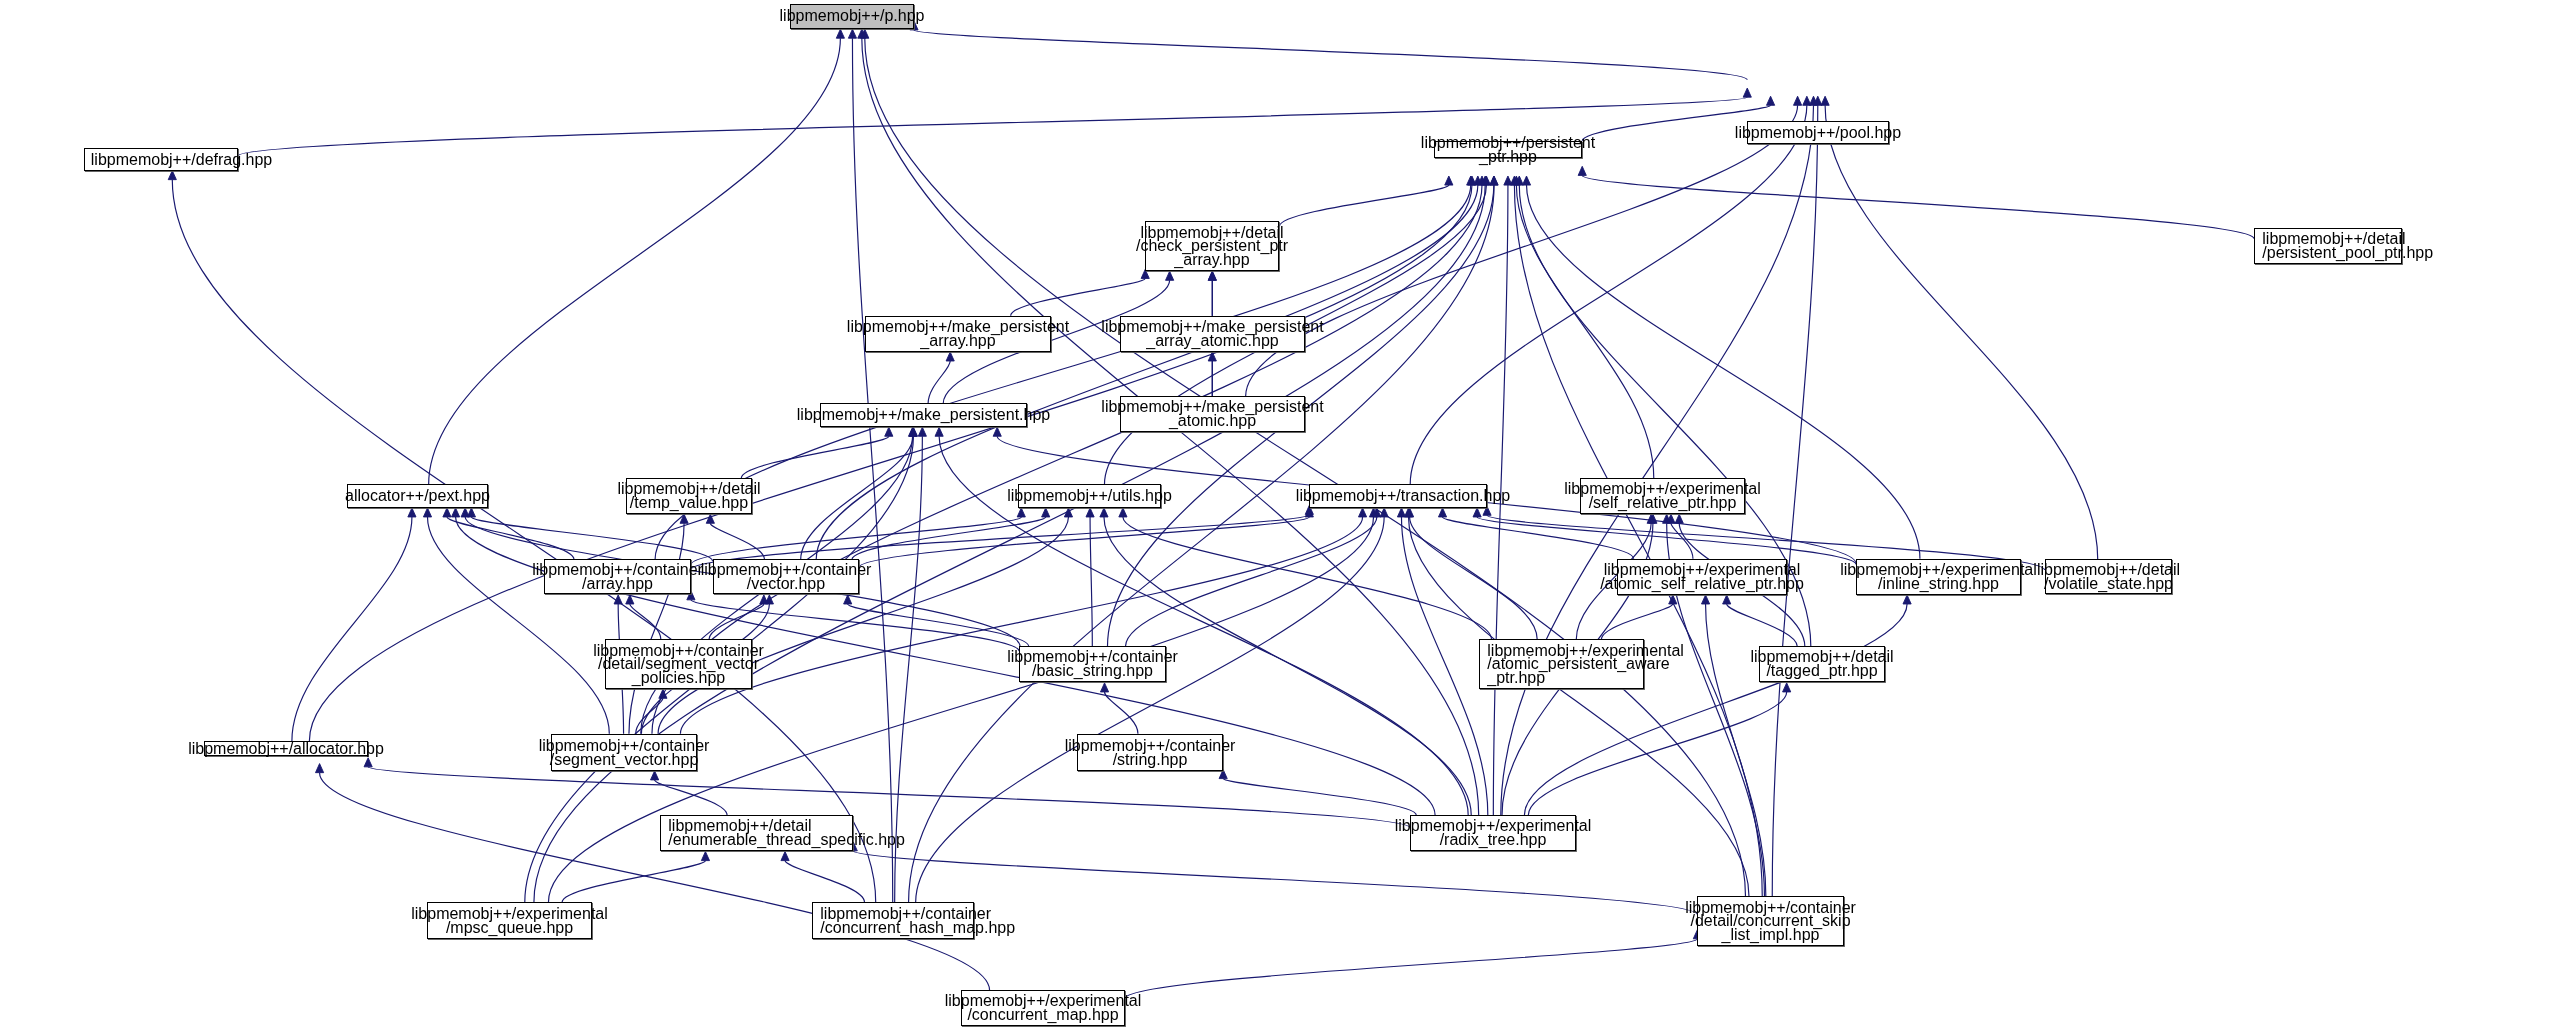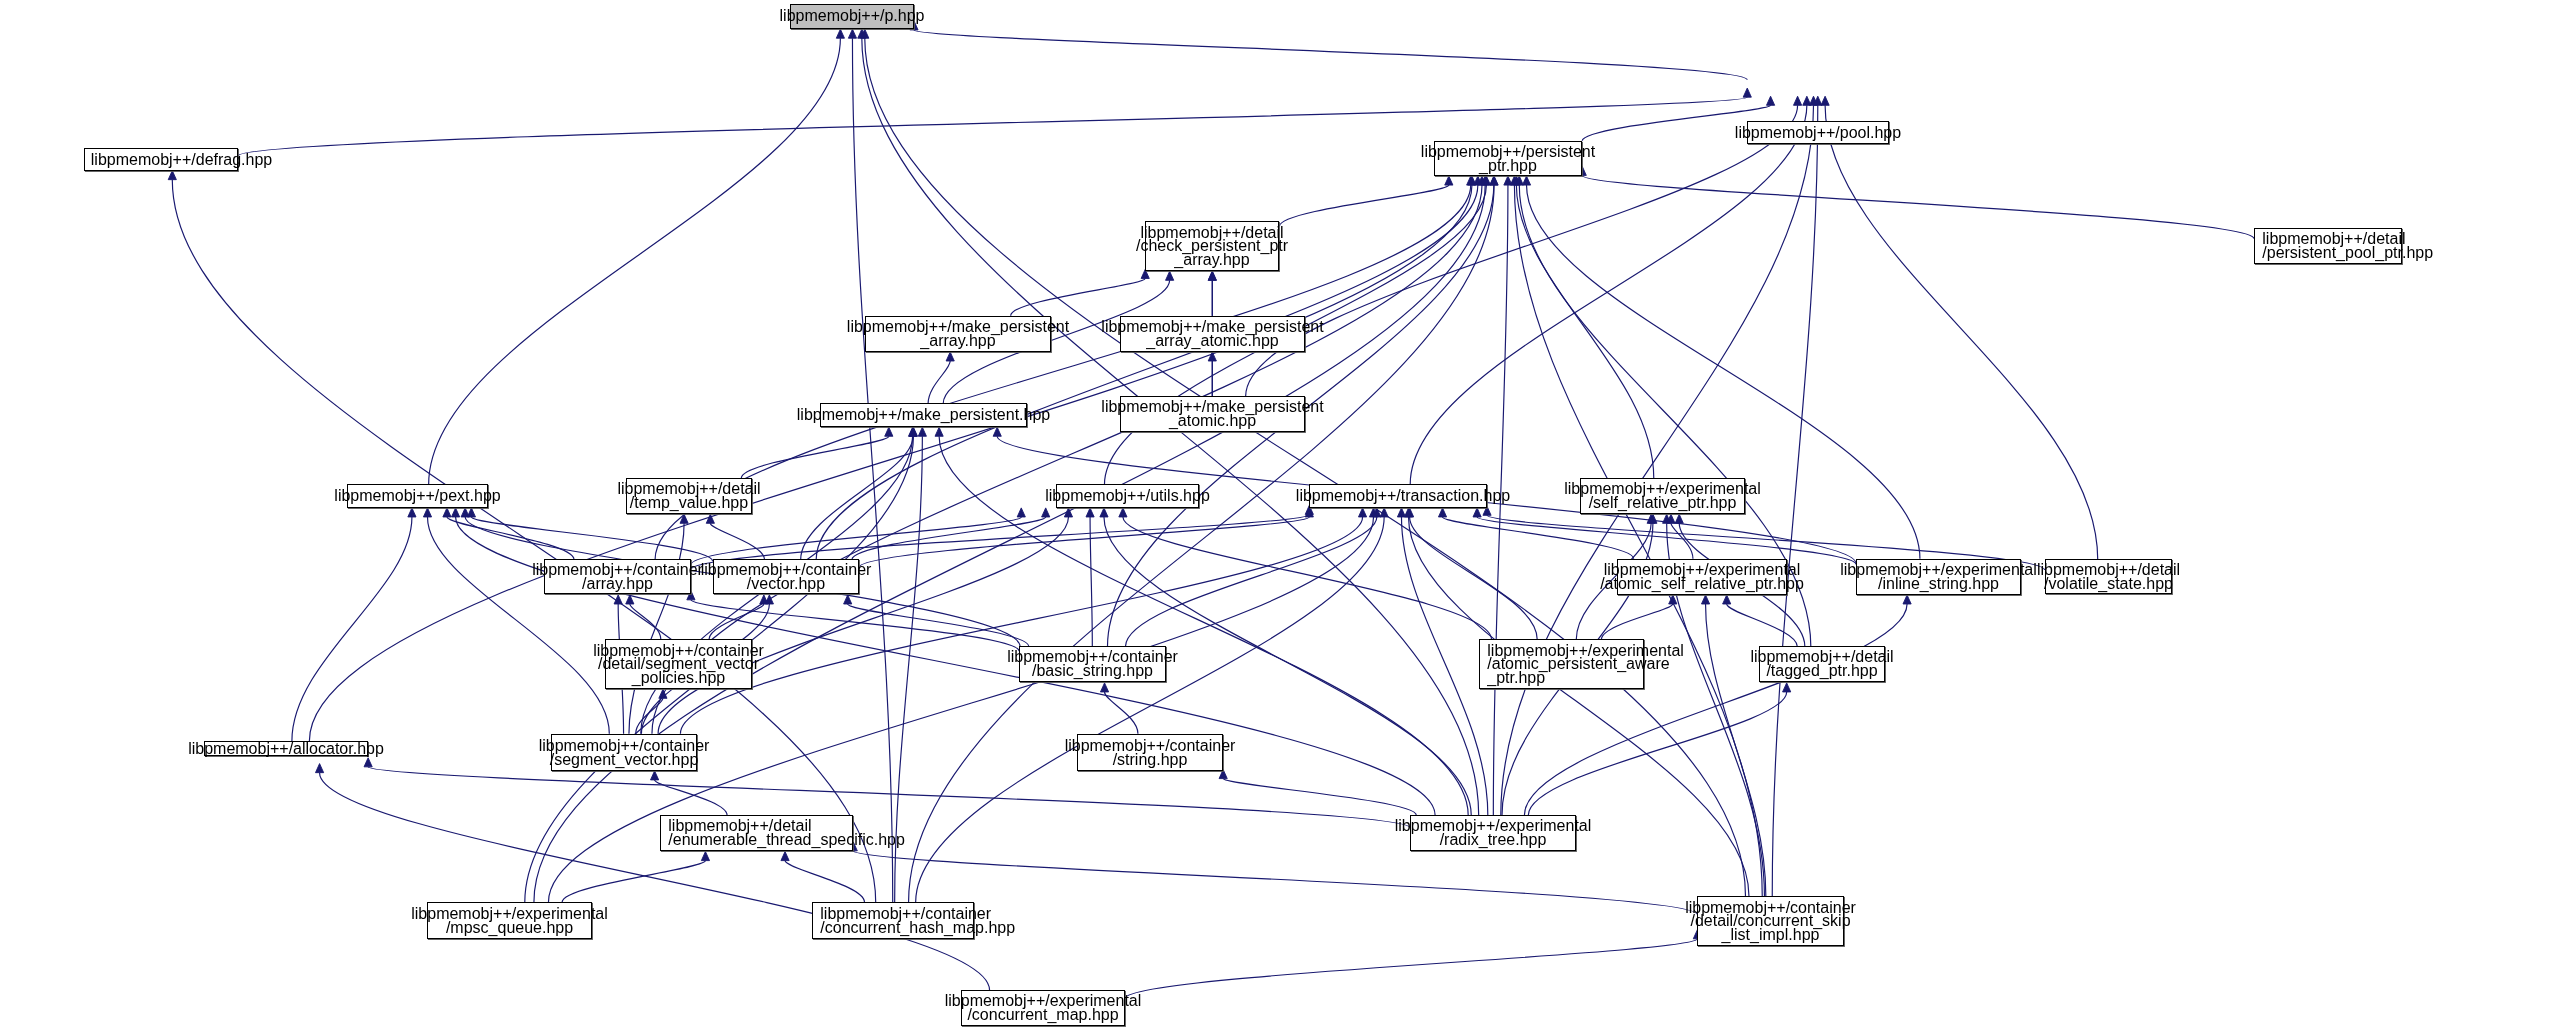--- a/index.html
+++ b/index.html
@@ -204,38 +204,38 @@
       <polygon points="865.7953367875648,939 870.2953367875648,949 861.2953367875648,949" class="arrow"></polygon>
       <path d="M1872,1008.5116227089852 C1872,980.39850245865 941,956.3015422440768 941,938.1884219937416" class="edge"></path>
       <polygon points="941,928.1884219937416 945.5,938.1884219937416 936.5,938.1884219937416" class="arrow"></polygon>
       <path d="M1241,1101.117445482866 C1241,1074.5604049844237 1872,1051.79722741433 1872,1035.2401869158878" class="edge"></path>
       <polygon points="1872,1025.2401869158878 1876.5,1035.2401869158878 1867.5,1035.2401869158878" class="arrow"></polygon>
     </svg>
 
   <div class="node root" style="left: 790px; top: 3.6px; width: 124px; height: 25.4px;">libpmemobj++/p.hpp</div>
   <div class="node" style="left: 1747px; top: 73px; width: 142px; height: 23px; margin-top: 48px;">libpmemobj++/pool.hpp</div>
   <div class="node" style="left: 84px; top: 148px; width: 154px; height: 23px; padding-left: 41px;">libpmemobj++/defrag.hpp</div>
-  <div class="node" style="left: 1434px; top: 141px; width: 148px; height: 35px;">libpmemobj++/persistent
+  <div class="node" style="left: 1434px; top: 141px; width: 148px; height: 17px;">libpmemobj++/persistent
 _ptr.hpp</div>
   <div class="node" style="left: 1145px; top: 221px; width: 134px; height: 50px;">libpmemobj++/detail
 /check_persistent_ptr
 _array.hpp</div>
   <div class="node left" style="left: 2254px; top: 228px; width: 148px; height: 36px;">libpmemobj++/detail
 /persistent_pool_ptr.hpp</div>
   <div class="node" style="left: 865px; top: 316px; width: 186px; height: 36px;">libpmemobj++/make_persistent
 _array.hpp</div>
   <div class="node" style="left: 1120px; top: 316px; width: 185px; height: 36px;">libpmemobj++/make_persistent
 _array_atomic.hpp</div>
   <div class="node" style="left: 1120px; top: 396px; width: 185px; height: 36px;">libpmemobj++/make_persistent
 _atomic.hpp</div>
   <div class="node" style="left: 820px; top: 403px; width: 207px; height: 23.6px;">libpmemobj++/make_persistent.hpp</div>
-  <div class="node" style="left: 347px; top: 484px; width: 141px; height: 23.6px;">libpmemobj++/pext.hpp</div>
+  <div class="node" style="left: 347px; top: 484px; width: 141px; height: 23.6px;">allocator++/pext.hpp</div>
   <div class="node" style="left: 626px; top: 478px; width: 126px; height: 36px;">libpmemobj++/detail
 /temp_value.hpp</div>
-  <div class="node" style="left: 1018px; top: 484px; width: 143px; height: 23.6px; margin-left: 38px;">libpmemobj++/utils.hpp</div>
+  <div class="node" style="left: 1018px; top: 484px; width: 143px; height: 23.6px;">libpmemobj++/utils.hpp</div>
   <div class="node" style="left: 1309px; top: 484px; width: 178px; height: 23.6px; padding-left: 10px;">libpmemobj++/transaction.hpp</div>
   <div class="node" style="left: 1580px; top: 478px; width: 165px; height: 36px;">libpmemobj++/experimental
 /self_relative_ptr.hpp</div>
   <div class="node" style="left: 544px; top: 559px; width: 147px; height: 35px;">libpmemobj++/container
 /array.hpp</div>
   <div class="node" style="left: 713px; top: 559px; width: 146px; height: 35px;">libpmemobj++/container
 /vector.hpp</div>
   <div class="node" style="left: 1617px; top: 559px; width: 170px; height: 36px;">libpmemobj++/experimental
 /atomic_self_relative_ptr.hpp</div>
   <div class="node" style="left: 1856px; top: 559px; width: 165px; height: 36px;">libpmemobj++/experimental

